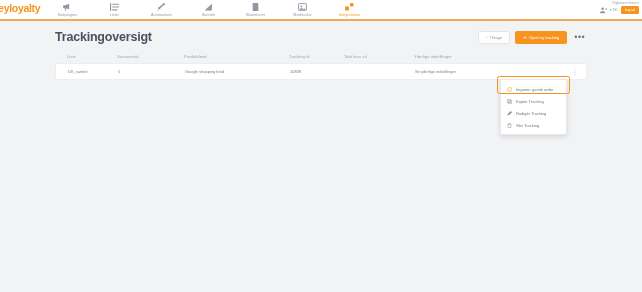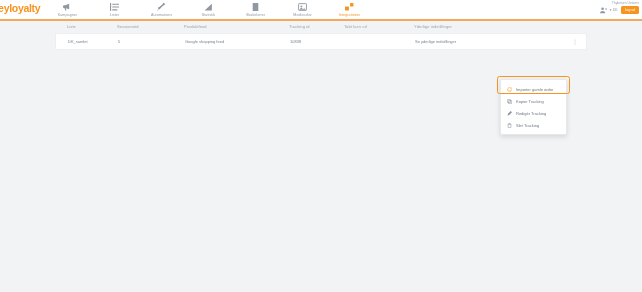--- a/index.html
+++ b/index.html
@@ -252,20 +252,35 @@
           <span>DK</span>
         </span>
         <button class="logoutbtn">Log ud</button>
       </div>
     </div>
 
   </div>
 
   <div class="page">
 
+    <div class="pagehead">
+      <div class="pagetitle">Trackingoversigt</div>
+
+      <div class="headactions">
+        <button class="btn-back">
+          <span>‹</span>
+          <span>Tilbage</span>
+        </button>
+        <button class="btn-primary">
+          <span class="plus">+</span>
+          <span>Opret ny tracking</span>
+        </button>
+        <span class="dots-btn">•••</span>
+      </div>
+    </div>
 
     <div class="table">
 
       <div class="thead">
         <div class="th c1">Liste</div>
         <div class="th c2">Sessionstid</div>
         <div class="th c3">Produktfeed</div>
         <div class="th c4">Tracking id</div>
         <div class="th c5">Tabt kurv url</div>
         <div class="th c6">Yderlige indstillinger</div>

